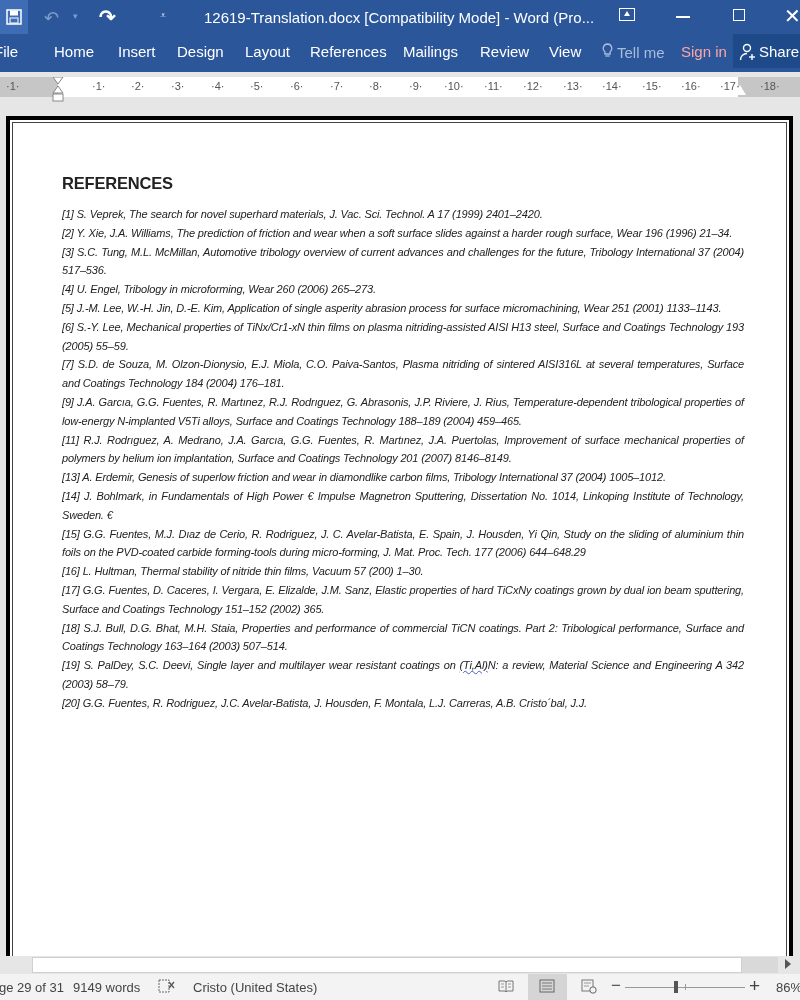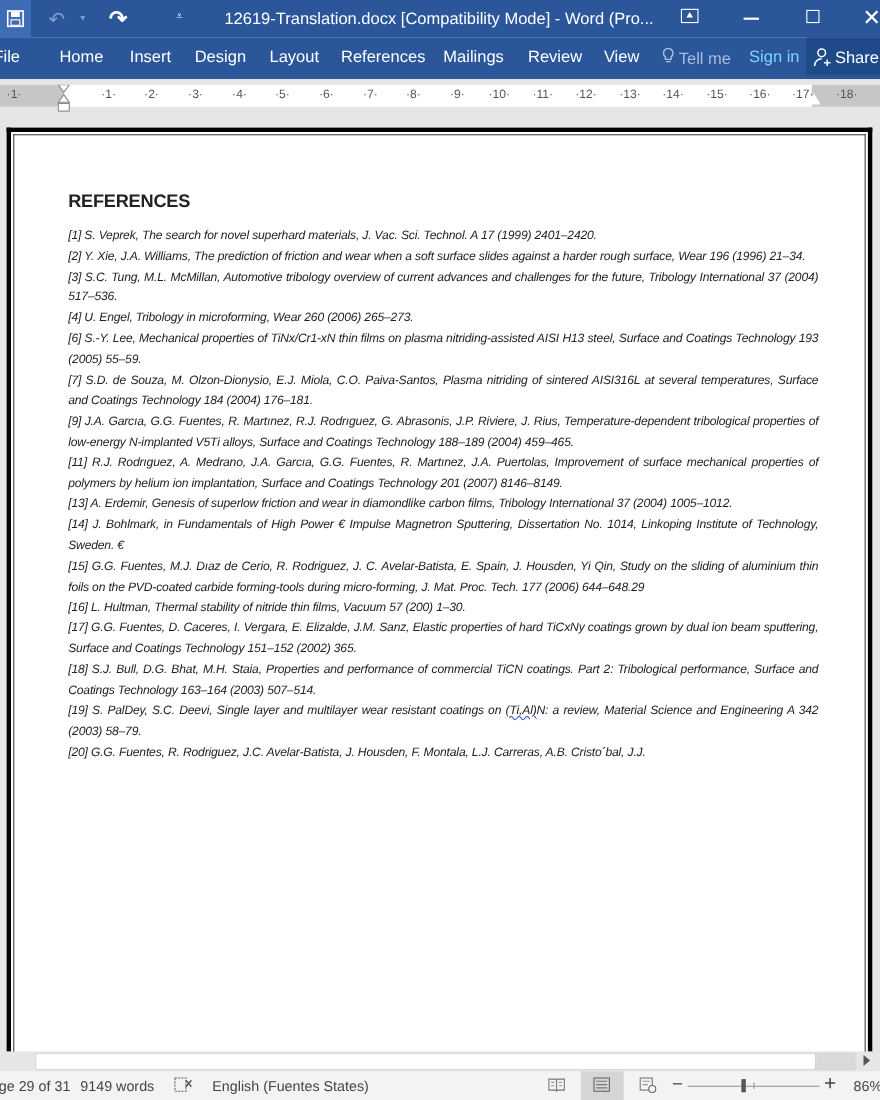--- a/index.html
+++ b/index.html
@@ -14,21 +14,21 @@
   .titlebar .title { position: absolute; left: 204px; top: 9px; font-size: 15px; color: #fff; white-space: nowrap; }
   .titlebar .ribbon-opt { position: absolute; left: 619px; top: 8px; width: 16px; height: 13px; border: 1.5px solid #fff; }
   .titlebar .ribbon-opt::after { content: ""; position: absolute; left: 4px; top: 2px; border-left: 3px solid transparent; border-right: 3px solid transparent; border-bottom: 5px solid #fff; }
   .titlebar .minimize { position: absolute; left: 676px; top: 16px; width: 14px; height: 2px; background: #fff; }
   .titlebar .maximize { position: absolute; left: 733px; top: 9px; width: 12px; height: 12px; border: 1.5px solid #fff; }
   .titlebar .close { position: absolute; left: 784px; top: 4px; font-size: 20px; color: #fff; }
   .ribbon { position: absolute; left: 0; top: 34px; width: 800px; height: 38px; background: #2b579a; color: #fff; font-size: 15px; }
   .ribbon .tab { position: absolute; top: 9px; white-space: nowrap; color: #fff; }
   .ribbon .tell { position: absolute; left: 602px; top: 9px; color: #a8bddc; white-space: nowrap; }
   .ribbon .tell .bulb { display:inline-block; margin-right: 4px; }
-  .ribbon .signin { position: absolute; left: 681px; top: 9px; color: #7dd3fc; }
+  .ribbon .signin { position: absolute; left: 681px; top: 9px; color: #fca5a5; }
   .ribbon .share { position: absolute; left: 733px; top: 0; width: 67px; height: 34px; background: #1e4a8a; color: #fff; padding: 9px 0 0 6px; white-space: nowrap; }
   .ribbon .share svg { vertical-align: -4px; margin-right: 2px; }
   .ruler-wrap { position: absolute; left: 0; top: 72px; width: 800px; height: 38px; background: #e6e6e6; }
   .ruler { position: absolute; left: 0; top: 5px; width: 800px; height: 20px; background: #fff; }
   .ruler .gray-l { position: absolute; left: 0; top: 0; width: 58px; height: 20px; background: #c6c6c6; }
   .ruler .gray-r { position: absolute; left: 738px; top: 0; width: 62px; height: 20px; background: #c6c6c6; }
   .ruler .tick { position: absolute; top: 3px; font-size: 11px; color: #555; white-space: nowrap; }
   .ruler .indent-marker { position: absolute; left: 52px; top: 0; width: 12px; height: 26px; }
   .ruler .right-marker { position: absolute; left: 734px; top: 8px; width: 0; height: 0; border-left: 6px solid transparent; border-right: 6px solid transparent; border-bottom: 10px solid #fff; }
   .page { position: absolute; left: 6px; top: 116px; width: 787px; height: 840px; background: #fff; border-left: 4px solid #000; border-top: 4px solid #000; border-right: 4px solid #000; }
@@ -132,20 +132,21 @@
 </div>
 
 <div class="page">
   <div class="inner"></div>
   <div class="content">
     <div class="heading">REFERENCES</div>
     <div class="ref"> [1] S. Veprek, The search for novel superhard materials, J. Vac. Sci. Technol. A 17 (1999) 2401–2420.</div>
     <div class="ref">[2] Y. Xie, J.A. Williams, The prediction of friction and wear when a soft surface slides against a harder rough surface, Wear 196 (1996) 21–34.</div>
     <div class="ref">[3] S.C. Tung, M.L. McMillan, Automotive tribology overview of current advances and challenges for the future, Tribology International 37 (2004) 517–536.</div>
     <div class="ref">[4] U. Engel, Tribology in microforming, Wear 260 (2006) 265–273.</div>
+    <div class="ref">[5] J.-M. Lee, W.-H. Jin, D.-E. Kim, Application of single asperity abrasion process for surface micromachining, Wear 251 (2001) 1133–1143.</div>
     <div class="ref"> [6] S.-Y. Lee, Mechanical properties of TiNx/Cr1-xN thin films on plasma nitriding-assisted AISI H13 steel, Surface and Coatings Technology 193 (2005) 55–59.</div>
     <div class="ref"> [7] S.D. de Souza, M. Olzon-Dionysio, E.J. Miola, C.O. Paiva-Santos, Plasma nitriding of sintered AISI316L at several temperatures, Surface and Coatings Technology 184 (2004) 176–181.</div>
     <div class="ref">[9] J.A. Garcıa, G.G. Fuentes, R. Martınez, R.J. Rodrıguez, G. Abrasonis, J.P. Riviere, J. Rius, Temperature-dependent tribological properties of low-energy N-implanted V5Ti alloys, Surface and Coatings Technology 188–189 (2004) 459–465.</div>
     <div class="ref"> [11] R.J. Rodrıguez, A. Medrano, J.A. Garcıa, G.G. Fuentes, R. Martınez, J.A. Puertolas, Improvement of surface mechanical properties of polymers by helium ion implantation, Surface and Coatings Technology 201 (2007) 8146–8149.</div>
     <div class="ref"> [13] A. Erdemir, Genesis of superlow friction and wear in diamondlike carbon films, Tribology International 37 (2004) 1005–1012.</div>
     <div class="ref"> [14] J. Bohlmark, in Fundamentals of High Power € Impulse Magnetron Sputtering, Dissertation No. 1014, Linkoping Institute of Technology, Sweden. €</div>
     <div class="ref">[15] G.G. Fuentes, M.J. Dıaz de Cerio, R. Rodriguez, J. C. Avelar-Batista, E. Spain, J. Housden, Yi Qin, Study on the sliding of aluminium thin foils on the PVD-coated carbide forming-tools during micro-forming, J. Mat. Proc. Tech. 177 (2006) 644–648.29</div>
     <div class="ref">[16] L. Hultman, Thermal stability of nitride thin films, Vacuum 57 (200) 1–30.</div>
     <div class="ref"> [17] G.G. Fuentes, D. Caceres, I. Vergara, E. Elizalde, J.M. Sanz, Elastic properties of hard TiCxNy coatings grown by dual ion beam sputtering, Surface and Coatings Technology 151–152 (2002) 365.</div>
     <div class="ref">[18] S.J. Bull, D.G. Bhat, M.H. Staia, Properties and performance of commercial TiCN coatings. Part 2: Tribological performance, Surface and Coatings Technology 163–164 (2003) 507–514.</div>
@@ -162,21 +163,21 @@
 
 <div class="statusbar">
   <span class="item" style="left:-17px">Page 29 of 31</span>
   <span class="item" style="left:73px">9149 words</span>
   <span class="item" style="left:158px;top:4px">
     <svg width="18" height="16" viewBox="0 0 18 16">
         <rect x="1" y="2" width="10" height="12" fill="none" stroke="#666" stroke-dasharray="2 1"></rect>
         <path d="M11 4 L16 10 M16 4 L11 10" stroke="#555" stroke-width="1.3"></path>
       </svg>
   </span>
-  <span class="item" style="left:193px">English (Fuentes States)</span>
+  <span class="item" style="left:193px">Cristo (United States)</span>
   <span class="item" style="left:498px;top:5px">
     <svg width="16" height="14" viewBox="0 0 16 14">
         <path d="M1 2 L7 2 L8 3 L9 2 L15 2 L15 12 L9 12 L8 13 L7 12 L1 12 Z" fill="none" stroke="#777"></path>
         <line x1="8" y1="3" x2="8" y2="12" stroke="#777"></line>
         <line x1="3" y1="5" x2="6" y2="5" stroke="#999"></line>
         <line x1="3" y1="8" x2="6" y2="8" stroke="#999"></line>
         <line x1="10" y1="5" x2="13" y2="5" stroke="#999"></line>
         <line x1="10" y1="8" x2="13" y2="8" stroke="#999"></line>
       </svg>
   </span>

